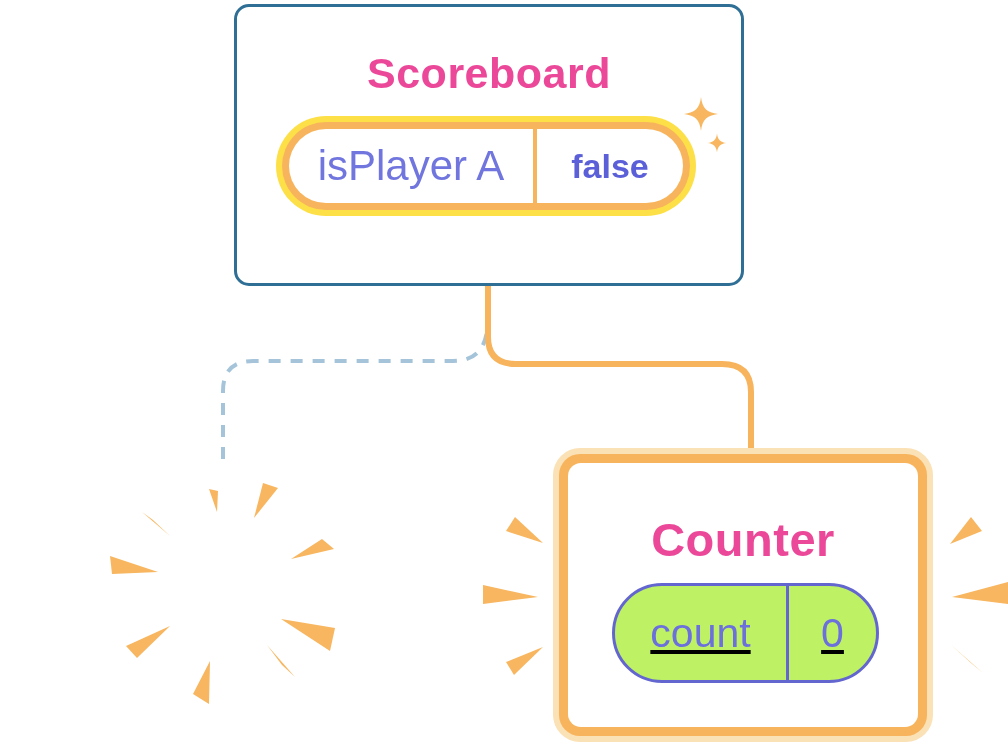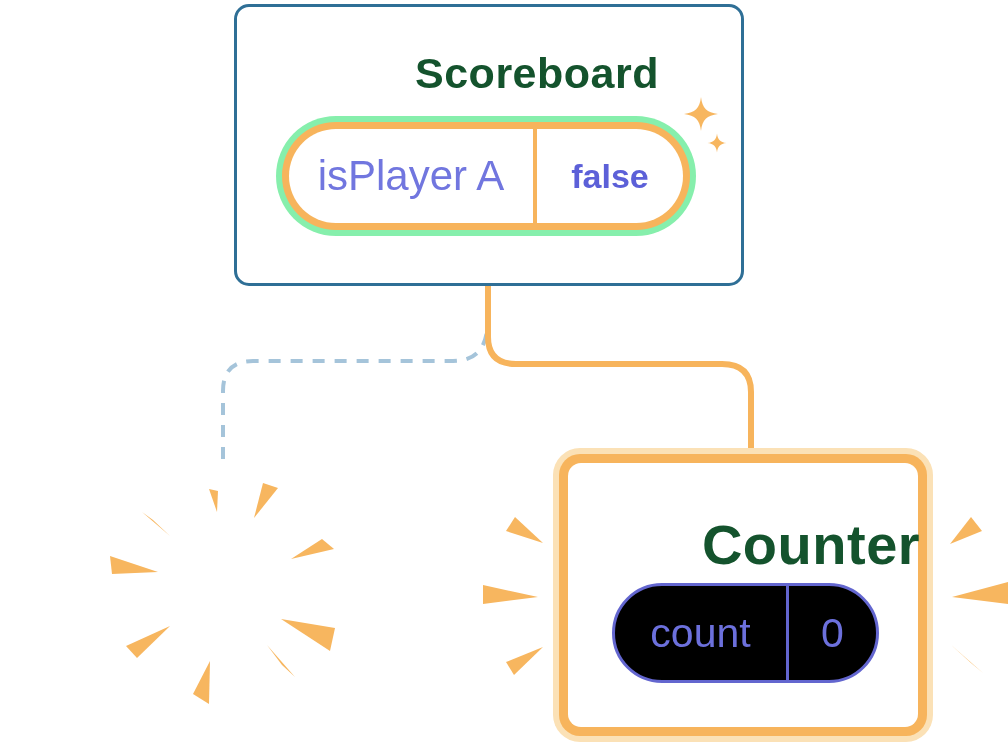--- a/index.html
+++ b/index.html
@@ -9,50 +9,50 @@
   }
   .layer{position:absolute;left:0;top:0;width:1008px;height:750px;pointer-events:none;}
 
   
   .scoreboard-card{
     position:absolute;left:234px;top:4px;width:510px;height:282px;
     background:#ffffff;border:3px solid #2F6F96;border-radius:15px;box-sizing:border-box;
   }
   .card-title{
     position:absolute;left:0;width:100%;text-align:center;
-    color:#14532d;font-weight:600;letter-spacing:0.5px;margin-left:48px;
+    color:#ec4899;font-weight:600;letter-spacing:0.5px;
   }
   .scoreboard-card .card-title{top:42px;font-size:43px;}
 
   .pill-glow{
-    position:absolute;left:39px;top:109px;width:420px;height:120px;
-    background:#86efac;border-radius:61px;padding:6px;box-sizing:border-box;
+    position:absolute;left:39px;top:109px;width:420px;height:100px;
+    background:#fde047;border-radius:61px;padding:6px;box-sizing:border-box;
   }
   .pill-border{
     width:100%;height:100%;background:#F7B45C;border-radius:55px;
     padding:7px;box-sizing:border-box;
   }
   .pill-inner{
     width:100%;height:100%;background:#ffffff;border-radius:48px;
     display:flex;overflow:hidden;
   }
   .pill-cell{display:flex;align-items:center;justify-content:center;}
   .pill-key{width:244px;color:#7176DF;font-size:42px;}
   .pill-div{width:4px;background:#F7B45C;}
   .pill-value{flex:1;color:#5C60D8;font-size:34px;font-weight:700;}
 
   
   .counter-card{position:absolute;left:553px;top:448px;width:380px;height:294px;}
   .ring-glow{position:absolute;inset:0;background:#FBE1B6;border-radius:27px;}
   .ring-border{position:absolute;inset:6px;background:#F7B45C;border-radius:21px;}
   .ring-inner{position:absolute;inset:15px;background:#ffffff;border-radius:13px;}
-  .counter-card .card-title{top:64px;font-size:56px;padding-left:20px;}
+  .counter-card .card-title{top:64px;font-size:47px;}
   .cpill{
     position:absolute;left:59px;top:135px;width:267px;height:100px;
-    border:3px solid #6366CF;border-radius:50px;background:#000000;
+    border:3px solid #6366CF;border-radius:50px;background:#bef264;
     box-sizing:border-box;display:flex;overflow:hidden;text-decoration:underline;
   }
   .cpill-key{width:171px;color:#6C70DC;font-size:41px;}
   .cpill-div{width:3px;background:#6366CF;}
   .cpill-value{flex:1;color:#6C70DC;font-size:41px;}
 </style>
 </head>
 <body>
 
 <div class="canvas">

